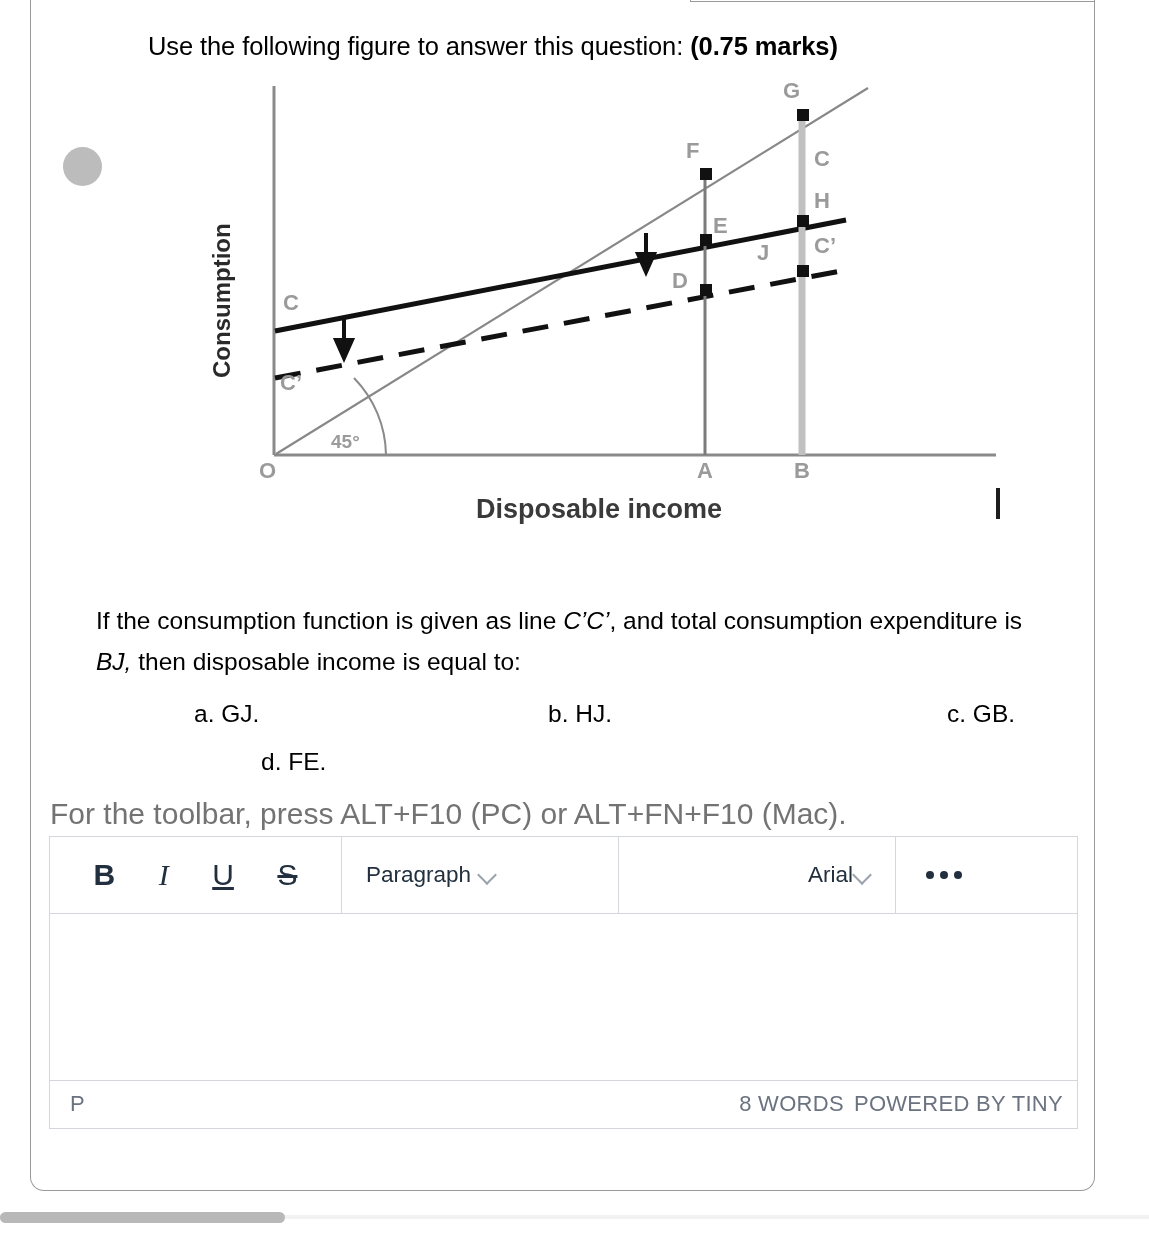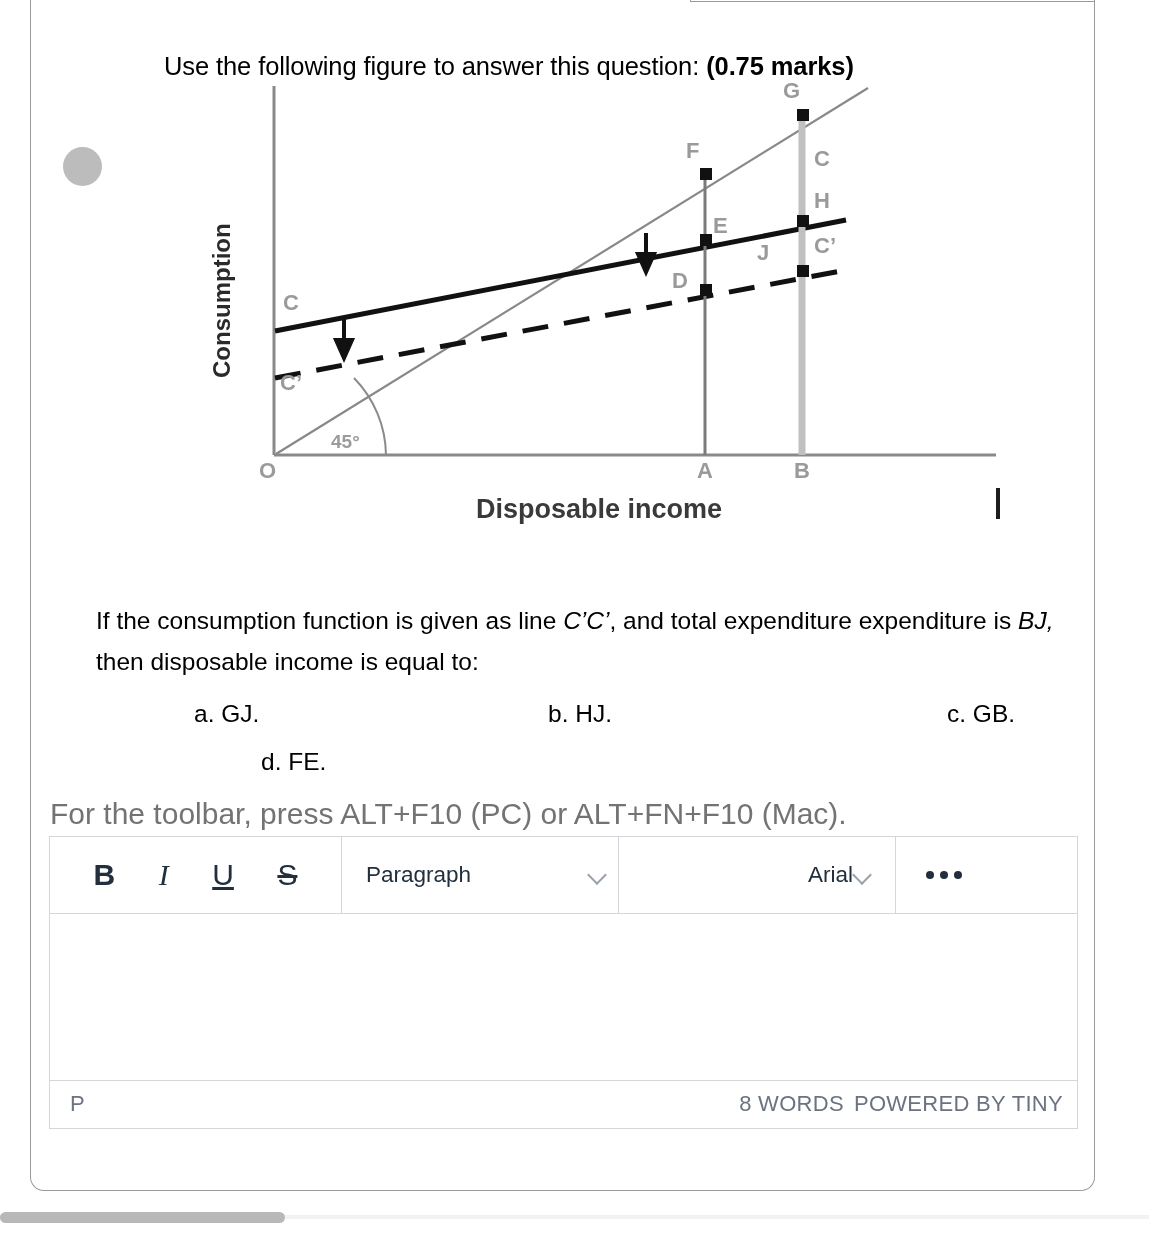--- a/index.html
+++ b/index.html
@@ -46,26 +46,25 @@
   .hscroll-track {
     position: absolute;
     left: 0px; top: 1215px;
     width: 1149px; height: 4px;
     background: #f2f2f2;
   }
 
   
   .q-head {
     position: absolute;
-    left: 164px; top: 32px;
+    left: 148px; top: 32px;
     font-size: 25.5px;
     color: #000;
     white-space: nowrap;
     letter-spacing: -0.1px;
-    margin-top: 20px;
   }
   .q-head b { font-weight: bold; }
 
   
   .radio-bullet {
     position: absolute;
     left: 63px; top: 147px;
     width: 39px; height: 39px;
     background: #bcbcbc;
     border-radius: 50%;
@@ -141,21 +140,21 @@
     display: flex;
     align-items: stretch;
   }
   .tb-group {
     display: flex;
     align-items: center;
     border-right: 1px solid #d3d6db;
     box-sizing: border-box;
   }
   .tb-group.fmt { width: 292px; justify-content: space-evenly; }
-  .tb-group.para { width: 277px; padding-left: 24px; justify-content: space-between; padding-right: 10px; gap: 7px;}
+  .tb-group.para { width: 277px; padding-left: 24px; justify-content: flex-start; padding-right: 10px; gap: 7px;}
   .tb-group.font { width: 277px; padding-left: 24px; justify-content: flex-end; padding-right: 22px;}
   .tb-group.more { width: 180px; padding-left: 30px; border-right: none; }
   .tb-btn {
     font-size: 30px;
     color: #222f3e;
     cursor: pointer;
     line-height: 1;
     user-select: none;
   }
   .tb-btn.bold { font-weight: bold; }
@@ -279,21 +278,21 @@
       </g>
 
       <text transform="translate(44,300) rotate(-90)" font-family="Liberation Sans, sans-serif" font-size="24" font-weight="bold" fill="#2a2a2a">Consumption</text>
       <text x="290" y="440" font-family="Liberation Sans, sans-serif" font-size="27" font-weight="bold" fill="#3a3a3a">Disposable income</text>
     </svg>
   </div>
 
   <div class="caret-mark"></div>
 
   <div class="q-body">
-    <span>If the consumption function is given as line </span><i>C’C’</i><span>, and total expenditure</span>
+    <span>If the consumption function is given as line </span><i>C’C’</i><span>, and total consumption</span>
     <span>expenditure is </span><i>BJ,</i><span> then disposable income is equal to:</span>
   </div>
 
   <div class="options-row">
     <div class="opt opt-a">a. GJ.</div>
     <div class="opt opt-b">b. HJ.</div>
     <div class="opt opt-c">c. GB.</div>
     <div class="opt opt-d">d. FE.</div>
   </div>
 

